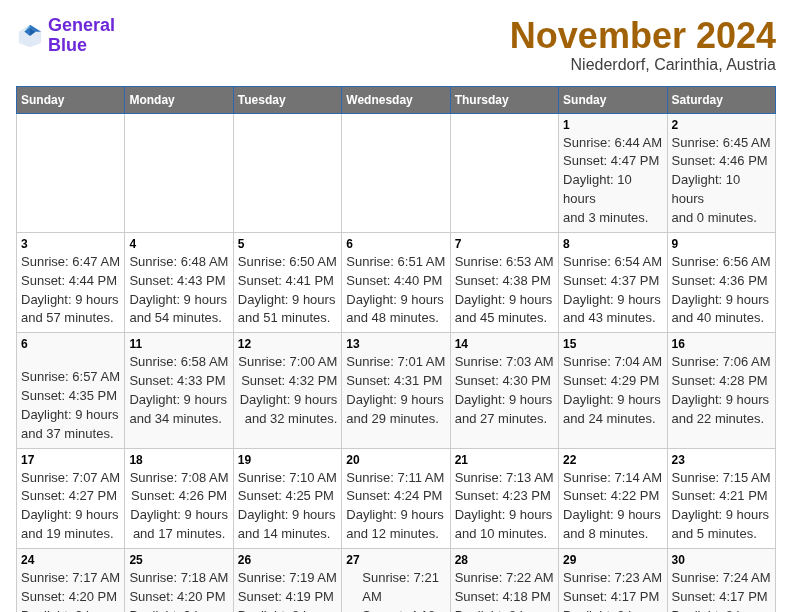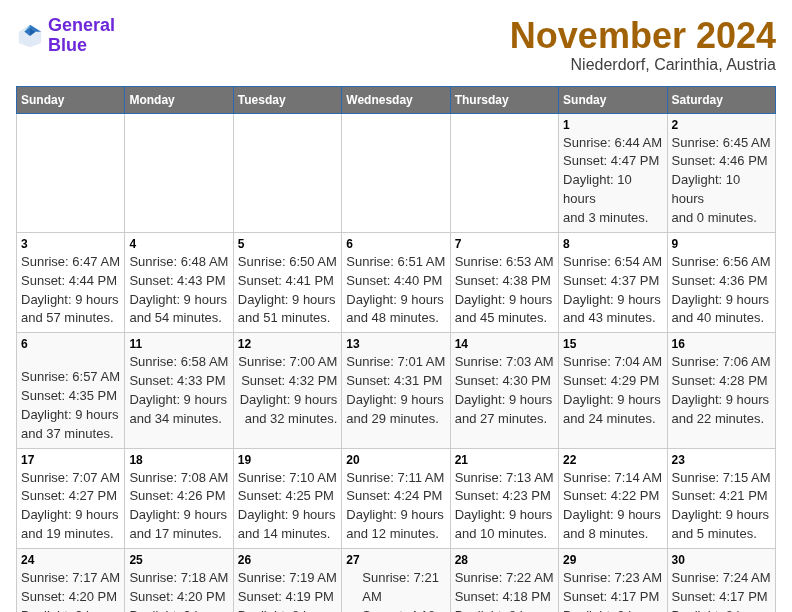--- a/index.html
+++ b/index.html
@@ -246,21 +246,21 @@
       <tr>
         <td>
           <span class="day-number">17</span>
           <div class="day-info" style="white-space: pre-line;">Sunrise: 7:07 AM
 Sunset: 4:27 PM
 Daylight: 9 hours
 and 19 minutes.</div>
         </td>
         <td>
           <span class="day-number">18</span>
-          <div class="day-info" style="white-space: pre-line;">Sunrise: 7:08 AM
+          <div class="day-info" style="white-space: pre-line; text-align: center;">Sunrise: 7:08 AM
 Sunset: 4:26 PM
 Daylight: 9 hours
 and 17 minutes.</div>
         </td>
         <td>
           <span class="day-number">19</span>
           <div class="day-info" style="white-space: pre-line;">Sunrise: 7:10 AM
 Sunset: 4:25 PM
 Daylight: 9 hours
 and 14 minutes.</div>

